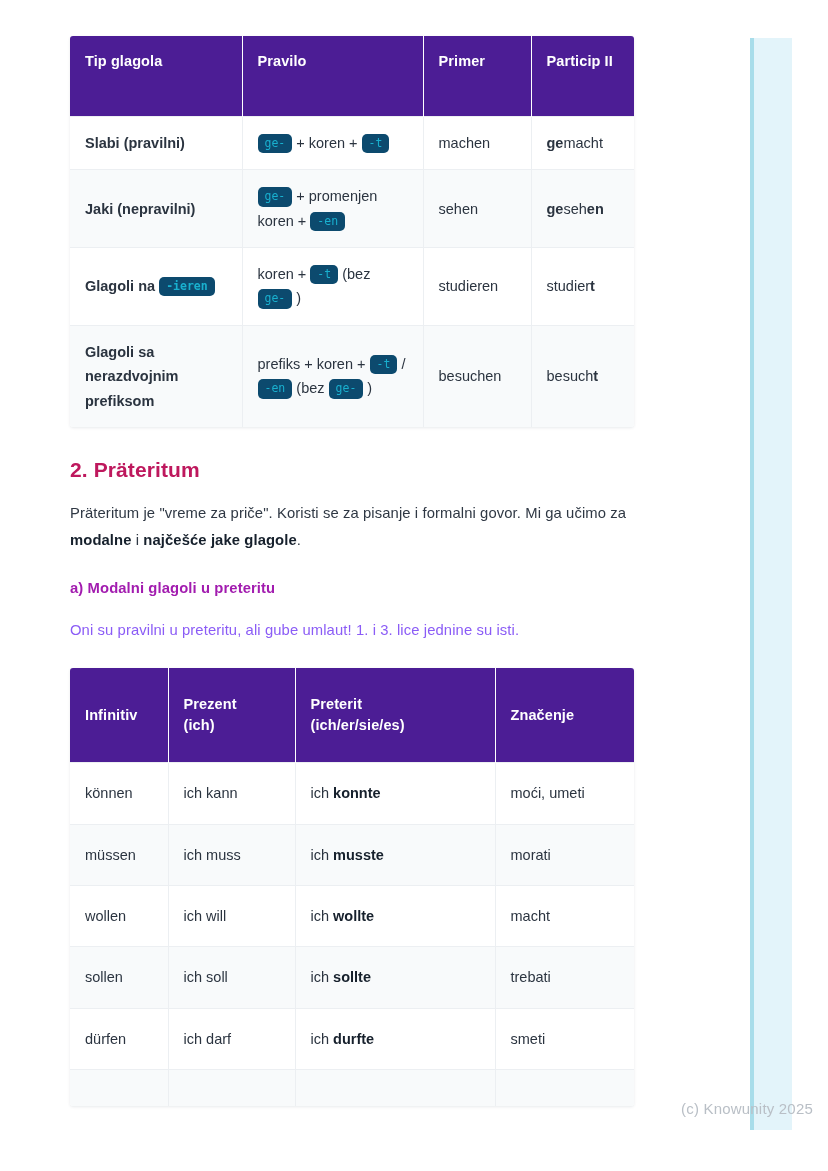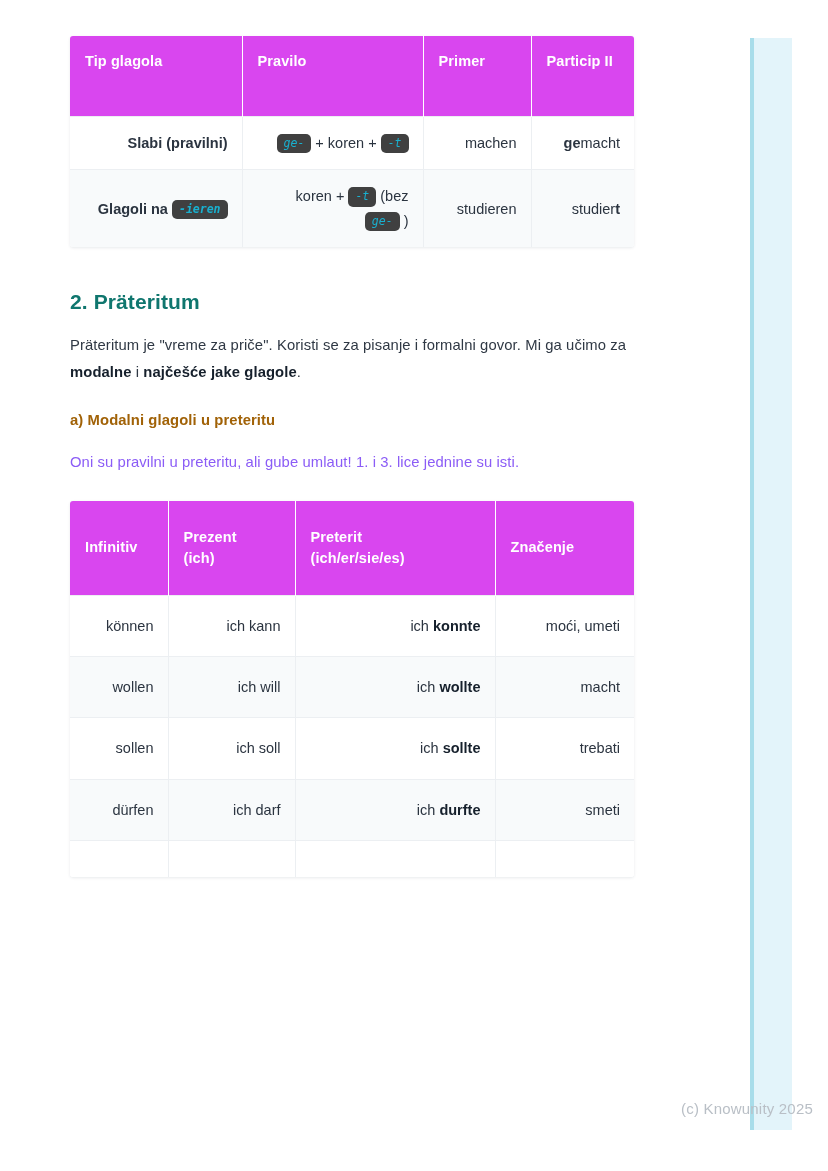--- a/index.html
+++ b/index.html
@@ -66,21 +66,21 @@
   table.grammar-table {
     border-collapse: collapse;
     width: 564px;
     table-layout: fixed;
     background: #ffffff;
     box-shadow: 0 1px 3px rgba(30,50,70,.10);
     border-radius: 3px;
     overflow: hidden;
   }
   table.grammar-table thead th {
-    background: #d946ef;
+    background: #4c1d95;
     color: #ffffff;
     font-size: 14.5px;
     font-weight: bold;
     text-align: left;
     padding: 15px 14px 15px 15px;
     vertical-align: top;
     line-height: 1.45;
     border-right: 1px solid #ffffff;
     letter-spacing: .1px;
   }
@@ -88,75 +88,73 @@
 
   table.grammar-table tbody td {
     font-size: 14.5px;
     color: #2b3440;
     padding: 14px 14px 14px 15px;
     vertical-align: middle;
     line-height: 1.68;
     border-top: 1px solid #eceff2;
     border-right: 1px solid #eceff2;
     background: #ffffff;
-    text-align: right;
   }
   table.grammar-table tbody td:last-child { border-right: none; }
   table.grammar-table tbody tr:nth-child(even) td { background: #f8fafb; }
 
   
   #table-verb-types thead th { height: 50px; }
   #table-verb-types colgroup col.c1 { width: 172px; }
 
   
   td.col-bold { font-weight: bold; color: #16202c; }
 
   
   code.chip {
     display: inline-block;
-    background: #404040;
+    background: #0c4a6e;
     color: #19b0cf;
     font-family: "DejaVu Sans Mono", monospace;
     font-size: 11.5px;
     padding: 3px 7px 3px 7px;
     border-radius: 5px;
     line-height: 1.15;
     vertical-align: 1px;
     white-space: nowrap;
-    font-style: italic;
   }
 
   
   p.note-italic {
     font-style: italic;
     font-size: 14.7px;
     color: #404a57;
     line-height: 1.82;
     margin: 31px 0 0 0;
     letter-spacing: .1px;
   }
   h2.section-heading {
-    color: #0f766e;
+    color: #be185d;
     font-size: 21px;
     font-weight: bold;
-    margin: 43px 0 0 0;
+    margin: 31px 0 0 0;
     letter-spacing: .1px;
   }
   p.body-text {
     font-size: 14.8px;
     color: #2f3844;
     line-height: 1.82;
     margin: 18px 0 0 0;
     letter-spacing: .1px;
   }
   p.body-text b { color: #16202c; font-weight: bold; }
   h3.sub-heading {
     font-size: 14.8px;
     font-weight: bold;
-    color: #a16207;
+    color: #a21caf;
     margin: 26px 0 0 0;
     letter-spacing: .1px;
   }
   p.lead-in {
     font-size: 14.8px;
     color: #8b5cf6;
     line-height: 1.8;
     margin: 21px 0 0 0;
     letter-spacing: .1px;
   }
@@ -201,24 +199,36 @@
         </tr>
       </thead>
       <tbody id="verb-types-body">
           <tr>
             <td class="col-bold"><span>Slabi (pravilni)</span></td>
             <td><code class="chip">ge-</code><span> + koren + </span><code class="chip">-t</code></td>
             <td>machen</td>
             <td><b>ge</b><span>macht</span></td>
           </tr>
           <tr>
+            <td class="col-bold"><span>Jaki (nepravilni)</span></td>
+            <td><code class="chip">ge-</code><span> + promenjen koren + </span><code class="chip">-en</code></td>
+            <td>sehen</td>
+            <td><b>ge</b><span>seh</span><b>en</b></td>
+          </tr>
+          <tr>
             <td class="col-bold"><span>Glagoli na </span><code class="chip">-ieren</code></td>
             <td><span>koren + </span><code class="chip">-t</code><span> (bez </span><code class="chip">ge-</code><span> )</span></td>
             <td>studieren</td>
             <td><span>studier</span><b>t</b></td>
+          </tr>
+          <tr>
+            <td class="col-bold"><span>Glagoli sa nerazdvojnim prefiksom</span></td>
+            <td><span>prefiks + koren + </span><code class="chip">-t</code><span> / </span><code class="chip">-en</code><span> (bez </span><code class="chip">ge-</code><span> )</span></td>
+            <td>besuchen</td>
+            <td><span>besuch</span><b>t</b></td>
           </tr>
         </tbody>
     </table>
 
 
     <h2 class="section-heading">2. Präteritum</h2>
 
     <p class="body-text"><span>Präteritum je "vreme za priče". Koristi se za pisanje i formalni govor. Mi ga učimo za </span><b>modalne</b><span> i </span><b>najčešće jake glagole</b><span>.</span></p>
 
     <h3 class="sub-heading">a) Modalni glagoli u preteritu</h3>
@@ -242,20 +252,26 @@
           </tr>
         </thead>
         <tbody id="modals-body">
             <tr>
               <td>können</td>
               <td>ich kann</td>
               <td class="preterit-cell"><span>ich </span><b>konnte</b></td>
               <td>moći, umeti</td>
             </tr>
             <tr>
+              <td>müssen</td>
+              <td>ich muss</td>
+              <td class="preterit-cell"><span>ich </span><b>musste</b></td>
+              <td>morati</td>
+            </tr>
+            <tr>
               <td>wollen</td>
               <td>ich will</td>
               <td class="preterit-cell"><span>ich </span><b>wollte</b></td>
               <td>macht</td>
             </tr>
             <tr>
               <td>sollen</td>
               <td>ich soll</td>
               <td class="preterit-cell"><span>ich </span><b>sollte</b></td>
               <td>trebati</td>

